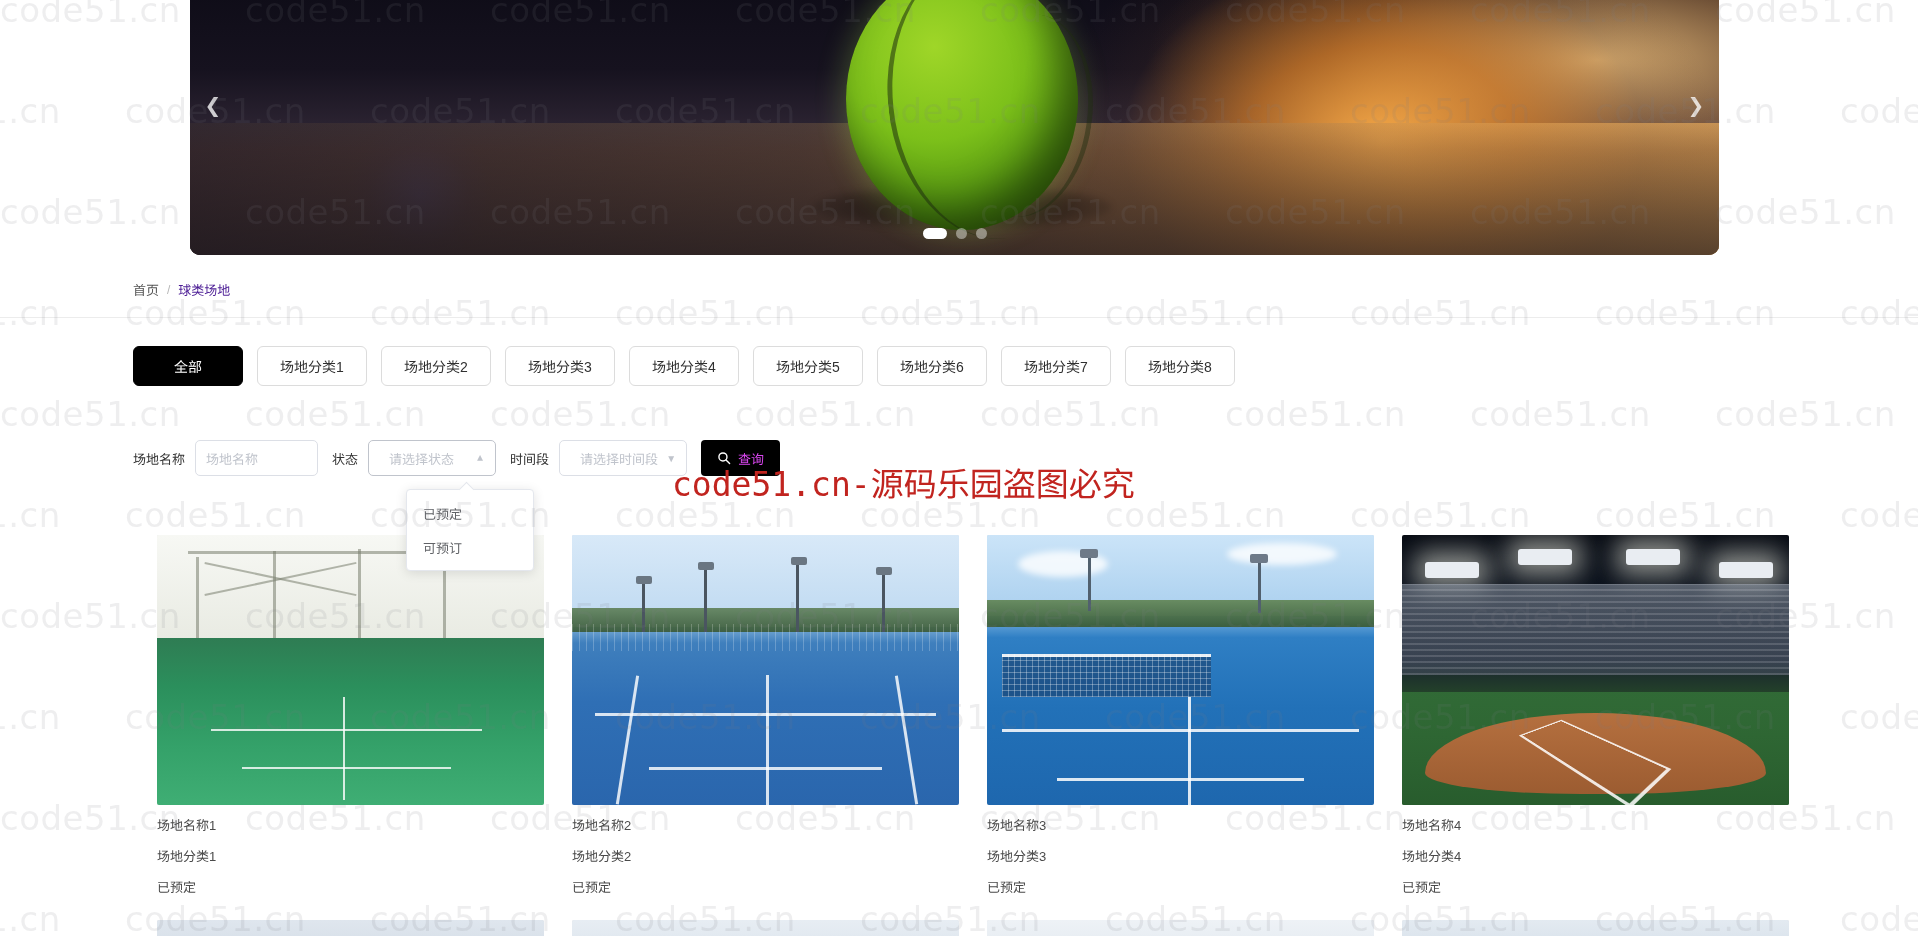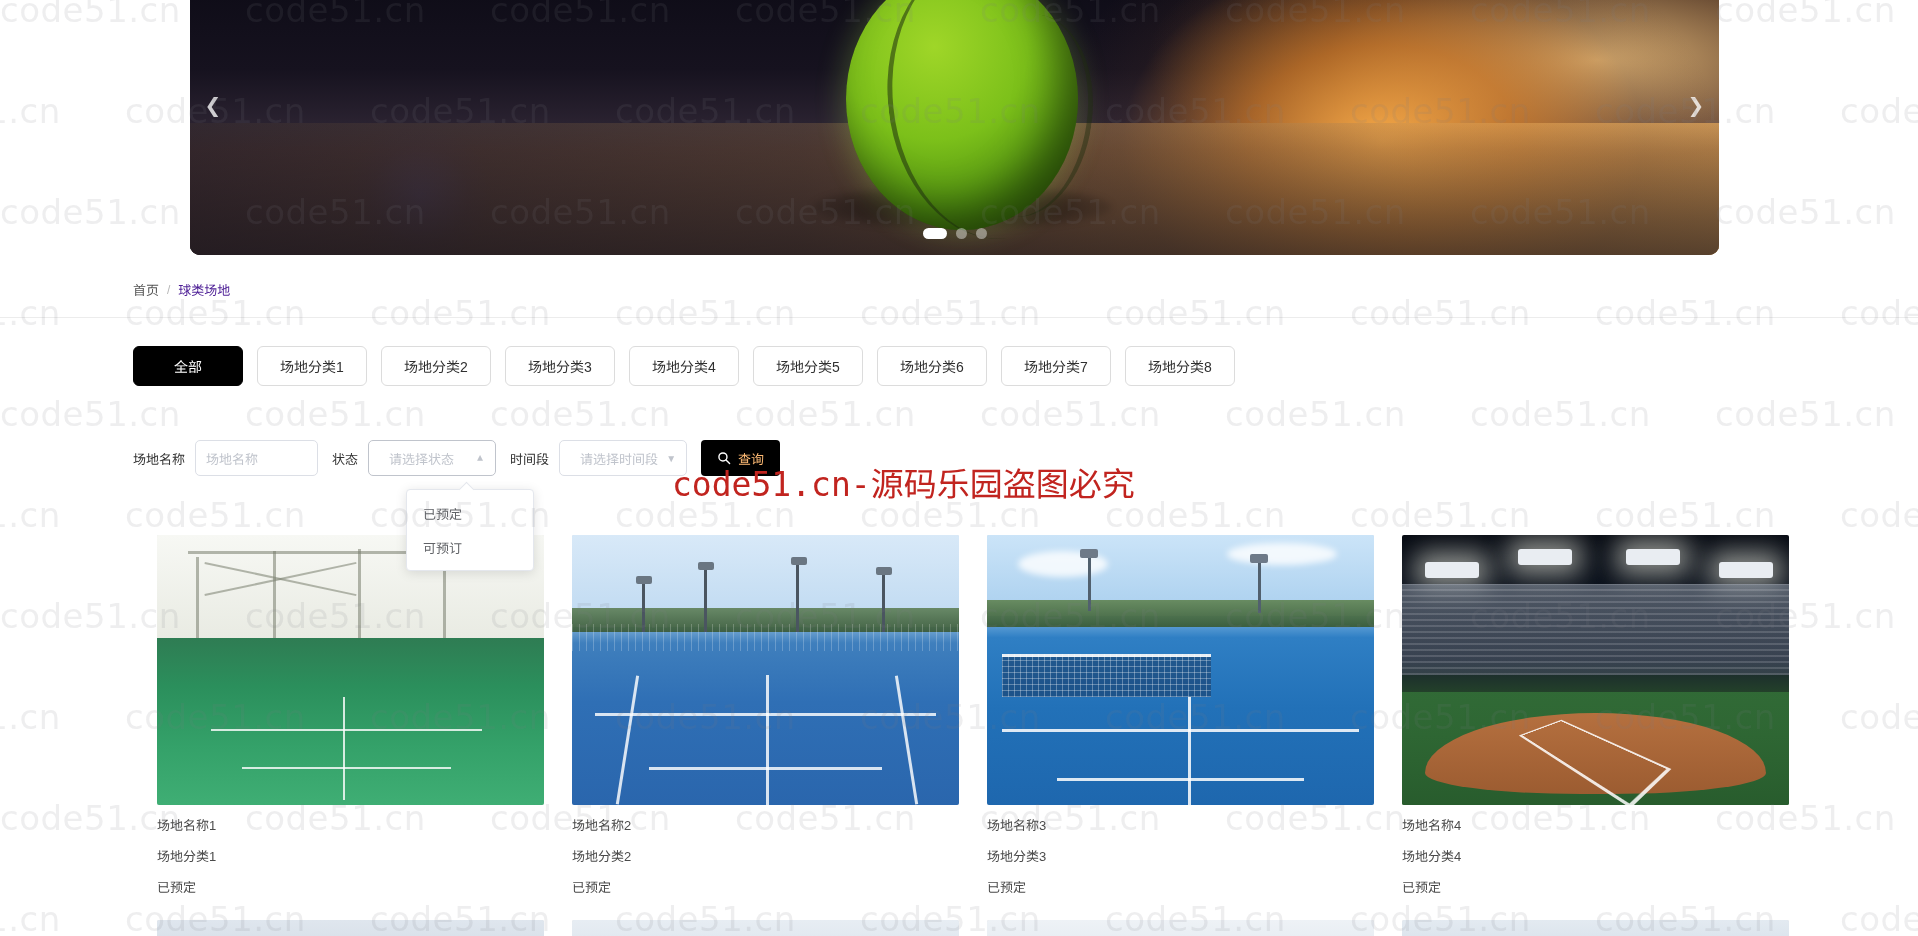--- a/index.html
+++ b/index.html
@@ -192,21 +192,21 @@
   .caret {
     font-size: 10px; color:#c0c4cc; margin-left: 6px;
     transform-origin: center;
   }
   .caret.up { transform: rotate(180deg); }
 
   .search-btn {
     height: 36px;
     padding: 0 16px;
     background: #000;
-    color: #fdba74;
+    color: #d946ef;
     border: none;
     border-radius: 4px;
     display: flex; align-items: center; gap: 7px;
     font-size: 13px;
     cursor: pointer;
     font-family: inherit;
   }
   .search-btn svg { display:block; }
 
   

